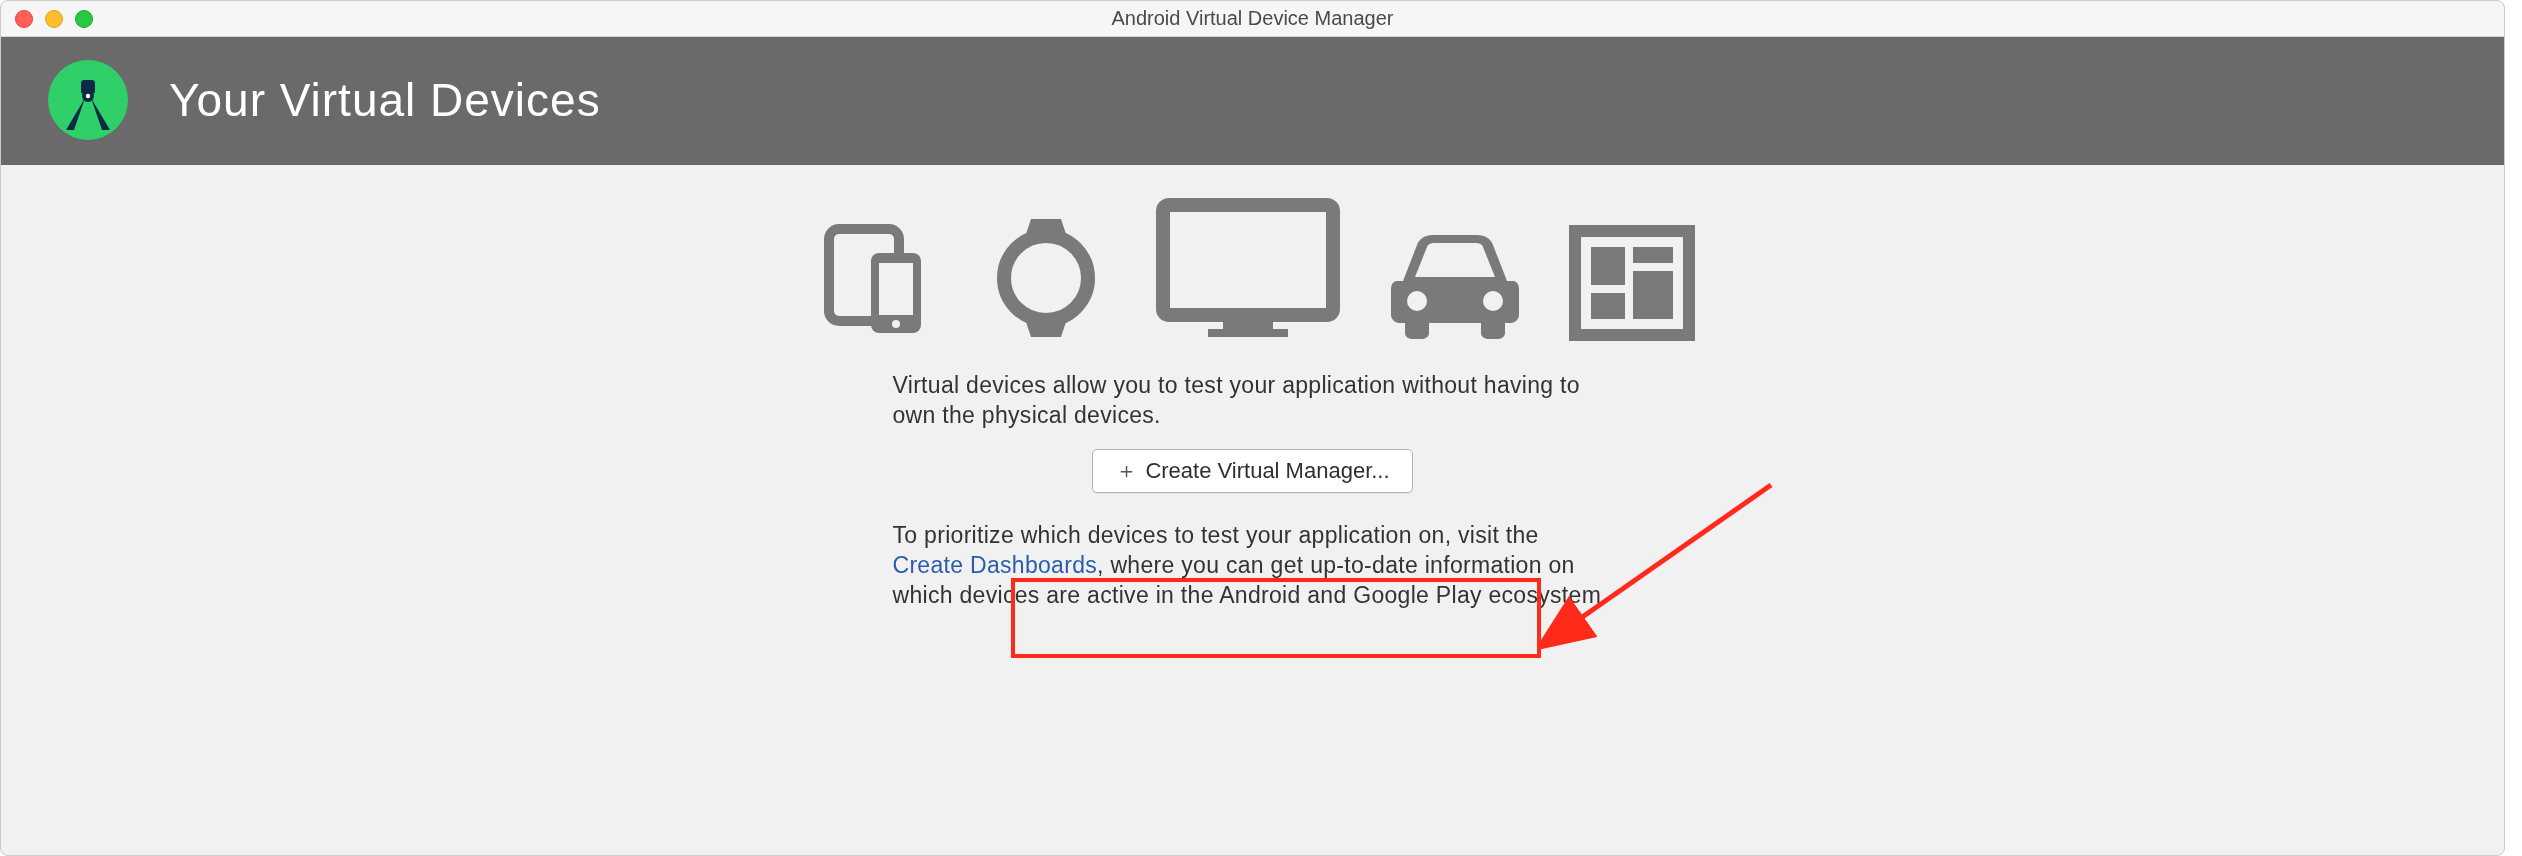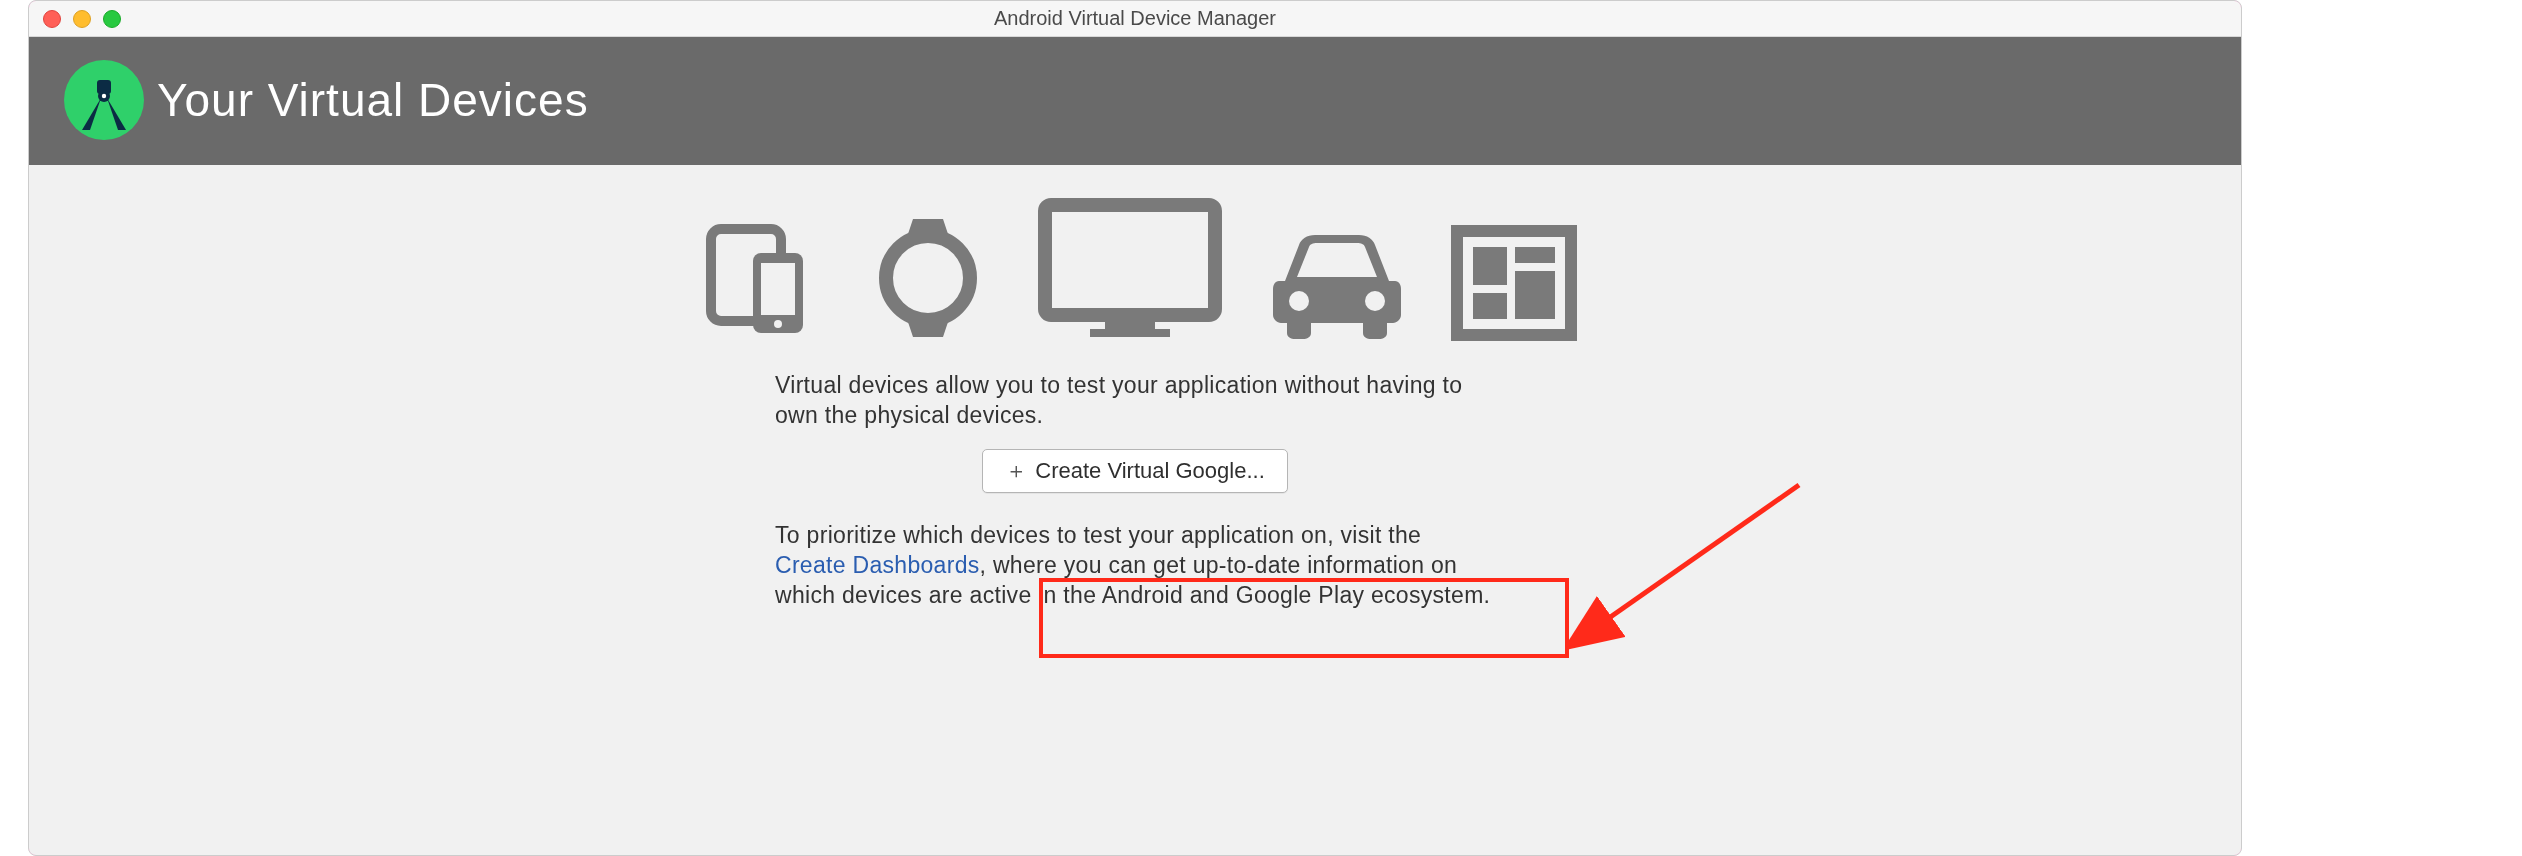--- a/index.html
+++ b/index.html
@@ -4,30 +4,29 @@
 <style>
   * { box-sizing: border-box; margin: 0; padding: 0; }
   html, body { width: 100%; height: 100%; }
   body {
     font-family: -apple-system, "Helvetica Neue", Arial, sans-serif;
     background: #fff;
     color: #333;
   }
 
   .window {
-    width: 2214px;
+    width: 2505px;
     height: 856px;
     background: #f9a8d4;
     border: 1px solid #ccc;
     border-radius: 8px;
     overflow: hidden;
     position: relative;
     display: flex;
     flex-direction: column;
-    margin-left: 28px;
   }
 
   
   .titlebar {
     height: 36px;
     background: #f6f6f6;
     border-bottom: 1px solid #d8d8d8;
     display: flex;
     align-items: center;
     position: relative;
@@ -49,24 +48,24 @@
     text-align: center;
     font-size: 20px;
     color: #4a4a4a;
     pointer-events: none;
   }
 
   
   .header {
     background: #6a6a6a;
     color: #fff;
-    padding: 22px 34px 24px 34px;
+    padding: 22px 34px 24px 46px;
     display: flex;
     align-items: center;
-    gap: 12px;
+    gap: 40px;
   }
   .header .logo svg { display:block; }
   .header-text h1 {
     font-weight: 400;
     font-size: 46px;
     letter-spacing: 1px;
     line-height: 1.05;
   }
   .header-text .sub {
     font-size: 22px;
@@ -215,21 +214,21 @@
         </svg>
       </span>
 
     </div>
 
     <div class="blurb">Virtual devices allow you to test your application without having to own the physical devices.</div>
 
     <div class="create-wrap">
       <button class="create-btn">
         <span class="plus">＋</span>
-        <span>Create Virtual Google...</span>
+        <span>Create Virtual Manager...</span>
       </button>
     </div>
 
     <div class="blurb">
       <span>To prioritize which devices to test your application on, visit the </span><a href="#">Create Dashboards</a><span>, where you can get up-to-date information on which devices are active in the Android and Google Play ecosystem.</span>
     </div>
 
     <div class="annot-box" style="left:1010px; top:413px; width:530px; height:80px;"></div>
 
     <svg class="annot-arrow" style="left:1540px; top:310px;" width="260" height="200" viewBox="0 0 260 200">

